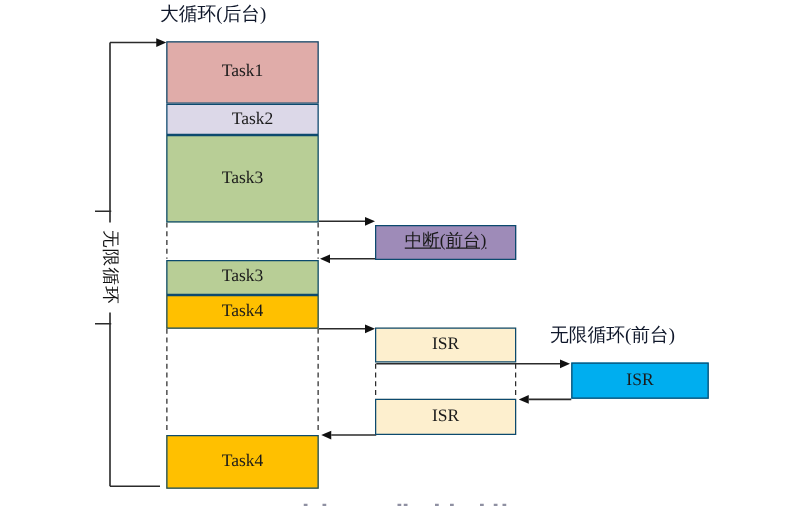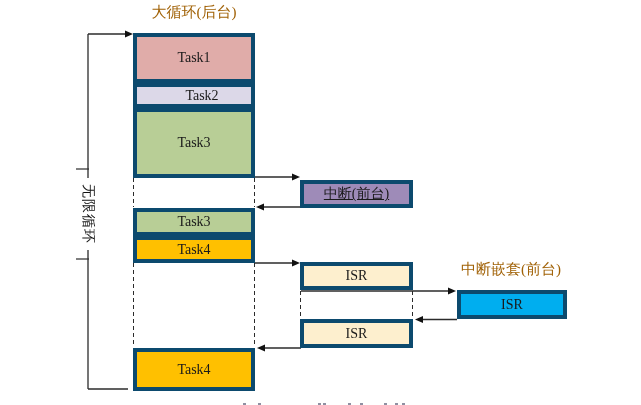--- a/index.html
+++ b/index.html
@@ -2,26 +2,26 @@
 <html><head>
 <meta charset="utf-8">
 <style>
   html,body{margin:0;padding:0;background:#fff;}
   .stage{
     position:relative;width:641px;height:405px;background:#ffffff;
     font-family:"Liberation Serif","DejaVu Serif",serif;overflow:hidden;
   }
   svg.layer{position:absolute;left:0;top:0;}
   .block{
-    position:absolute;box-sizing:border-box;border:4px solid #0c4a6e;
+    position:absolute;box-sizing:border-box;border:1px solid #0c4a6e;
     display:flex;align-items:center;justify-content:center;
     font-size:14px;color:#1a1a1a;line-height:1;
   }
   .title{
-    position:absolute;font-size:15px;color:#a16207;text-align:center;
+    position:absolute;font-size:15px;color:#0f172a;
     white-space:nowrap;line-height:1.1;
   }
   .vlabel{
     position:absolute;left:52px;top:206px;width:72px;height:16px;
     background:#ffffff;display:flex;align-items:center;justify-content:center;
     font-size:14px;color:#111;transform:rotate(90deg);letter-spacing:1px;
     white-space:nowrap;
   }
   .cap-marks{position:absolute;left:0;width:641px;height:3px;}
   .cap-marks i{position:absolute;width:3px;height:2px;background:#8f90a2;display:block;}
@@ -57,21 +57,21 @@
 
     <line x1="301" y1="348" x2="265" y2="348" stroke="#2b2b2b" stroke-width="1.3"></line>
     <path d="M257,348 l8,-3.5 l0,7 z" fill="#111"></path>
 
     <path d="M133.5,178 V207 M254.5,178 V207" stroke="#2b2b2b" stroke-width="1" stroke-dasharray="4 3" fill="none"></path>
     <path d="M133.5,263 V347 M254.5,263 V347" stroke="#2b2b2b" stroke-width="1" stroke-dasharray="4 3" fill="none"></path>
     <path d="M300.5,291 V318 M412.5,291 V318" stroke="#2b2b2b" stroke-width="1" stroke-dasharray="4 3" fill="none"></path>
   </svg>
 
   <div class="title" style="left:128px;top:4px;width:132px;">大循环(后台)</div>
-  <div class="title" style="left:440px;top:261px;width:142px;">中断嵌套(前台)</div>
+  <div class="title" style="left:440px;top:261px;width:142px;">无限循环(前台)</div>
   <div class="vlabel">无限循环</div>
 
   <div class="block" style="left: 133px; top: 33px; width: 122px; height: 50px; background: rgb(224, 172, 169);">Task1</div>
   <div class="block" style="left: 133px; top: 83px; width: 122px; height: 25px; background: rgb(220, 216, 232); padding-left: 16px;">Task2</div>
   <div class="block" style="left: 133px; top: 108px; width: 122px; height: 70px; background: rgb(184, 206, 150);">Task3</div>
   <div class="block" style="left: 133px; top: 208px; width: 122px; height: 28px; background: rgb(184, 206, 150);">Task3</div>
   <div class="block" style="left: 133px; top: 236px; width: 122px; height: 27px; background: rgb(255, 192, 0);">Task4</div>
   <div class="block" style="left: 133px; top: 348px; width: 122px; height: 43px; background: rgb(255, 192, 0);">Task4</div>
 
   <div class="block" style="left: 300px; top: 180px; width: 113px; height: 28px; background: rgb(158, 139, 184); text-decoration: underline;">中断(前台)</div>

